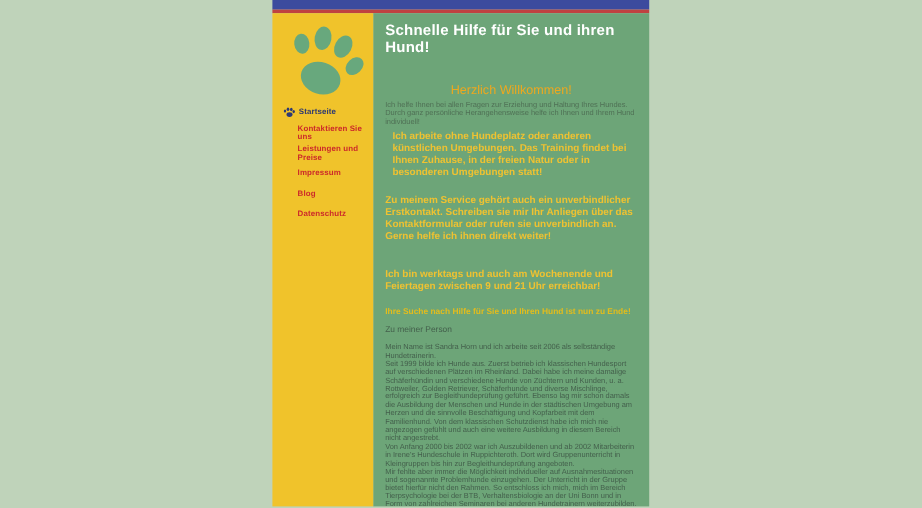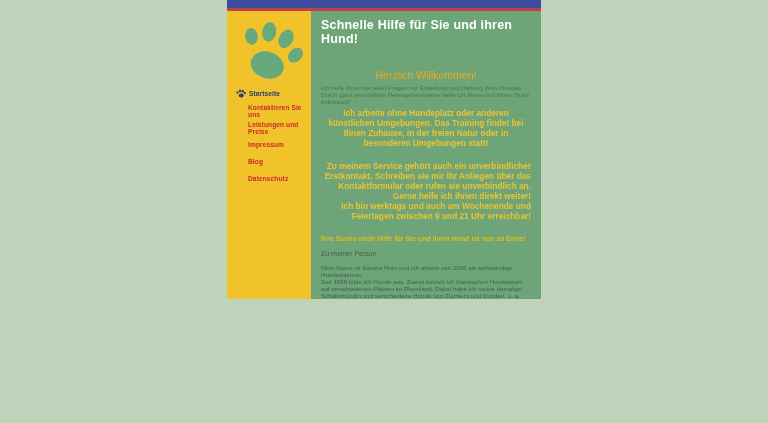--- a/index.html
+++ b/index.html
@@ -1,43 +1,43 @@
 <!DOCTYPE html>
 <html><head>
 <meta charset="utf-8">
 <style>
   * { margin:0; padding:0; box-sizing:border-box; }
   html, body { width:768px; height:423px; overflow:hidden; }
   body { background:#bfd3ba; font-family:"Liberation Sans", sans-serif; position:relative; }
 
-  .site { position:absolute; left:227px; top:0; width:314px; height:299px; display:flex; flex-direction:column; }
+  .site { position:absolute; left:227px; top:0; width:314px; height:422px; display:flex; flex-direction:column; }
   .topbar  { height:8px; background:#3c4b9e; flex:none; }
   .redline { height:3px; background:#bf4240; flex:none; }
   .cols { display:flex; flex:1; min-height:0; }
 
   
   .sidebar { width:84px; flex:none; background:#f0c32b; position:relative; }
   .big-paw { position:absolute; top:8px; left:8px; }
   .nav { position:absolute; top:74px; left:0; width:100%; }
   .nav-item { display:flex; align-items:center; gap:3px; padding:0 0 0 21px; height:17px; cursor:pointer;
               font-size:6.6px; font-weight:bold; color:#cc2a2a; letter-spacing:.1px; }
   .nav-item.active { padding-left:9px; color:#2e3a72; }
   .nav-paw { width:10px; height:9px; flex:none; }
 
   
   .main { flex:1; background:#6da578; padding:3px 10px 0 10px; overflow:hidden; }
   .page-title { color:#ffffff; font-weight:bold; font-size:12.5px; margin-top:4px; letter-spacing:.2px; }
   .welcome { text-align:center; color:#eda81f; font-weight:normal; font-size:10.5px; margin-top:23px; }
   .intro { margin-top:3px; font-size:6.2px; line-height:7px; color:#4f7055; }
-  .hl { color:#efc231; font-weight:bold; font-size:8.3px; line-height:10px;text-align:right; }
-  .hl-center { text-align:center; margin-top:3px; padding:0 6px; }
+  .hl { color:#efc231; font-weight:bold; font-size:8.3px; line-height:10px; }
+  .hl-center { text-align:left; margin-top:3px; padding:0 6px; }
   .hl-left { margin-top:13px; }
   .phones { margin-top:20px; }
   .phones div { color:#efc231; font-weight:bold; font-size:8.3px; line-height:10.5px; }
-  .hours { margin-top:0; }
+  .hours { margin-top:22px; }
   .search-end { color:#e3bc1d; font-weight:bold; font-size:7px; margin-top:14px; }
   .about-heading { color:#44604c; font-size:7px; margin-top:8px; }
   .about { margin-top:8px; }
   .about p { color:#44604c; font-size:6.2px; line-height:6.9px; }
 </style>
 </head>
 <body>
 
 <div class="site">
   <div class="topbar"></div>

